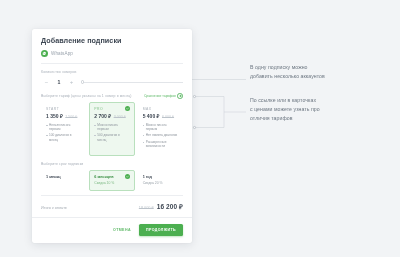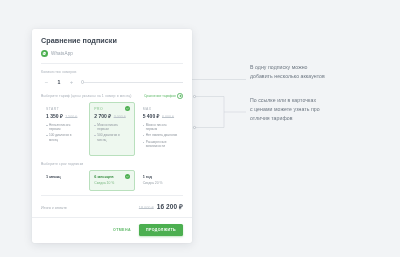--- a/index.html
+++ b/index.html
@@ -376,21 +376,21 @@
     <line x1="224" y1="127.5" x2="194" y2="127.5" stroke="#c9ced4" stroke-width="0.5"></line>
     <line x1="224" y1="112" x2="246" y2="112" stroke="#c9ced4" stroke-width="0.5"></line>
   </svg>
   <span class="dot" style="left:89.5px;top:78.2px;"></span>
   <span class="dot" style="left:193px;top:95.2px;"></span>
   <span class="dot" style="left:193px;top:126.2px;"></span>
 
   <div class="modal">
     <div class="modal-inner">
 
-      <div class="modal-title">Сравнение подписки</div>
+      <div class="modal-title">Добавление подписки</div>
 
       <div class="app-row">
         <span class="wa-icon">
           <svg width="4.6" height="4.6" viewBox="0 0 16 16" aria-hidden="true">
             <path fill="#ffffff" d="M8 2.2A5.6 5.6 0 0 0 3.1 10.6L2.4 13.6l3.1-.8A5.6 5.6 0 1 0 8 2.2zm3.2 7.8c-.1.4-.8.8-1.1.8-.3 0-.6.1-2-.5-1.7-.7-2.7-2.4-2.8-2.5-.1-.1-.7-.9-.7-1.7s.4-1.2.6-1.3c.1-.2.3-.2.4-.2h.3c.1 0 .2 0 .4.3l.5 1.2c0 .1.1.2 0 .3l-.2.3-.2.2c-.1.1-.1.2 0 .3.1.2.5.8 1 1.2.7.6 1.2.8 1.4.9.1 0 .2 0 .3-.1l.5-.6c.1-.1.2-.1.3-.1l1.2.6c.2.1.3.2.3.2.1.1.1.4 0 .7z"></path>
           </svg>
         </span>
         <span class="app-name">WhatsApp</span>
       </div>
 

